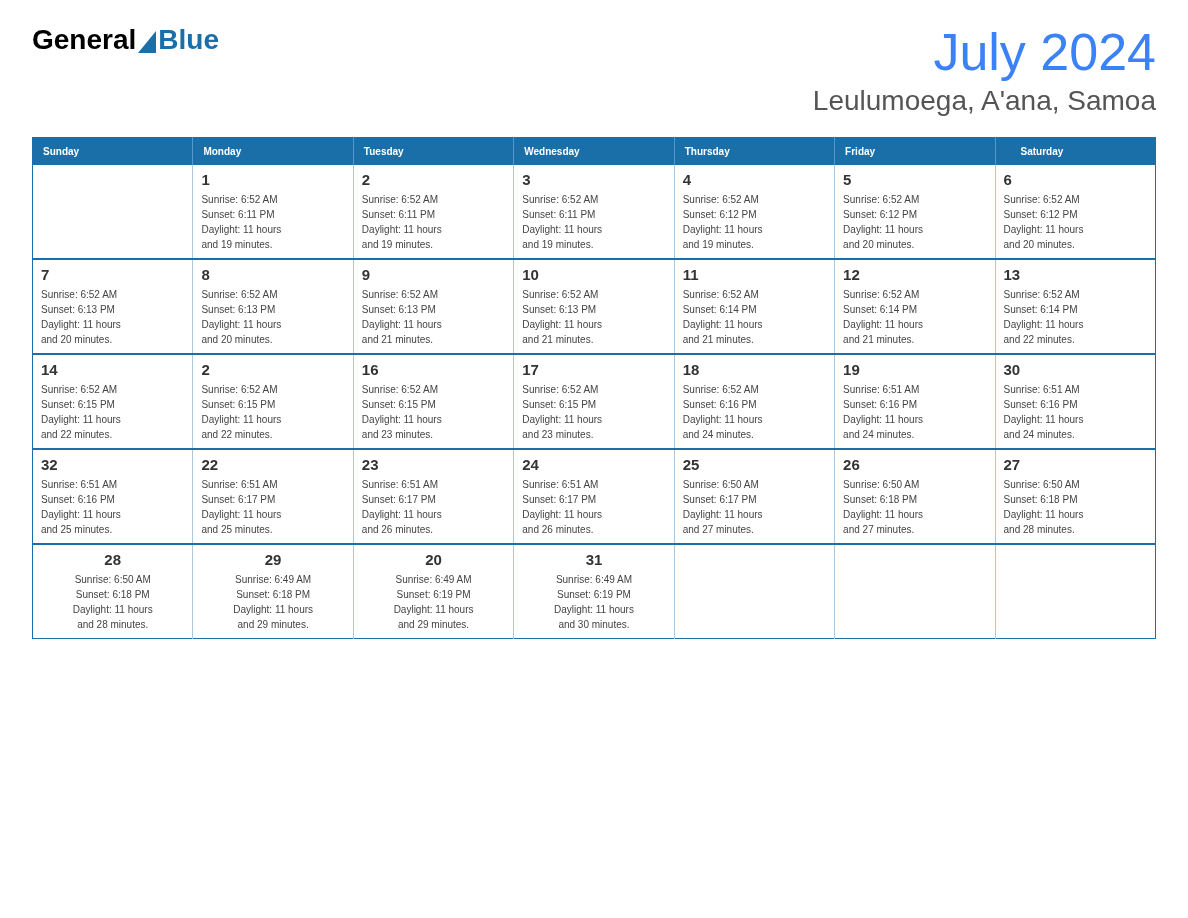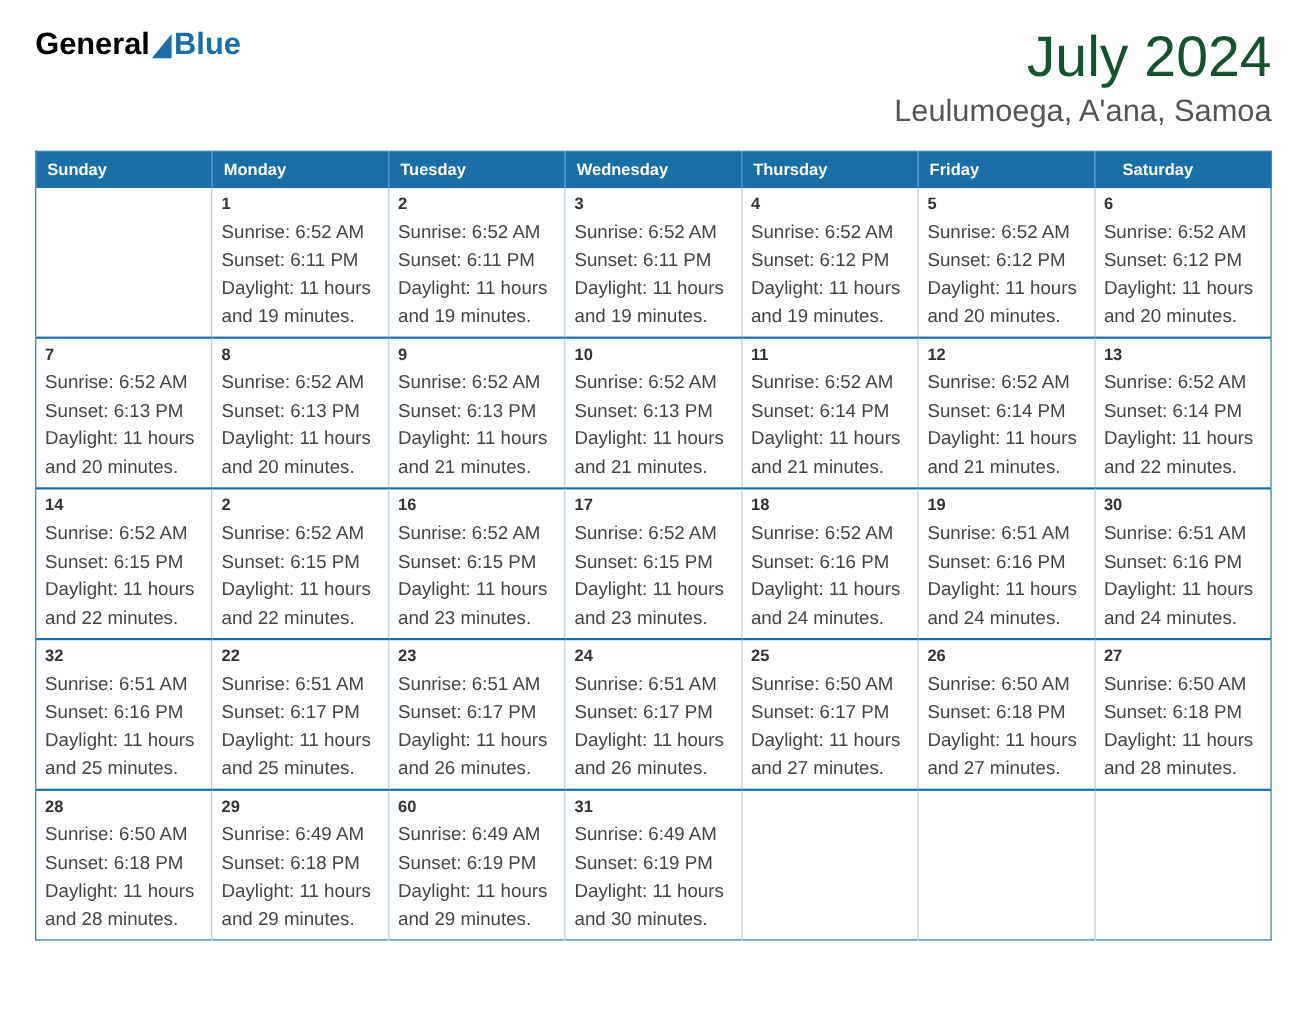--- a/index.html
+++ b/index.html
@@ -43,37 +43,37 @@
       font-weight: bold;
       color: #1a6fa8;
       margin-left: 2px;
     }
     .title-area {
       text-align: right;
     }
     .month-title {
       font-size: 52px;
       font-weight: normal;
-      color: #14532d;
+      color: #3b82f6;
       line-height: 1.1;
     }
     .location-title {
       font-size: 28px;
       color: #555;
       margin-top: 4px;
     }
     .calendar-table {
       width: 100%;
       border-collapse: collapse;
       border: 1px solid #1a6fa8;
     }
     .calendar-table thead tr th {
       background-color: #1a6fa8;
       color: #ffffff;
-      font-size: 15px;
+      font-size: 10px;
       font-weight: bold;
       padding: 8px 10px;
       text-align: left;
       border-right: 1px solid #5599cc;
     }
     .calendar-table thead tr th:last-child {
       border-right: none;
       padding-left: 25px;
     }
     .calendar-table tbody tr td {
@@ -84,30 +84,31 @@
       font-size: 12px;
       color: #333;
       width: 14.28%;
       min-height: 90px;
     }
     .calendar-table tbody tr td:last-child {
       border-right: none;
     }
     .calendar-table tbody tr:last-child td {
       border-bottom: none;
+      text-align: center;
     }
     .day-number {
       font-size: 15px;
       font-weight: bold;
       color: #333;
       display: block;
       margin-bottom: 4px;
     }
     .day-info {
-      font-size: 17px;
+      font-size: 10px;
       color: #444;
       line-height: 1.5;
     }
     .empty-cell {
       background: #fff;
     }
   </style>
 </head>
 <body>
 
@@ -344,21 +345,21 @@
 and 28 minutes.</div>
         </td>
         <td>
           <span class="day-number">29</span>
           <div class="day-info" style="white-space: pre-line;">Sunrise: 6:49 AM
 Sunset: 6:18 PM
 Daylight: 11 hours
 and 29 minutes.</div>
         </td>
         <td>
-          <span class="day-number">60</span>
+          <span class="day-number">20</span>
           <div class="day-info" style="white-space: pre-line;">Sunrise: 6:49 AM
 Sunset: 6:19 PM
 Daylight: 11 hours
 and 29 minutes.</div>
         </td>
         <td>
           <span class="day-number">31</span>
           <div class="day-info" style="white-space: pre-line;">Sunrise: 6:49 AM
 Sunset: 6:19 PM
 Daylight: 11 hours

